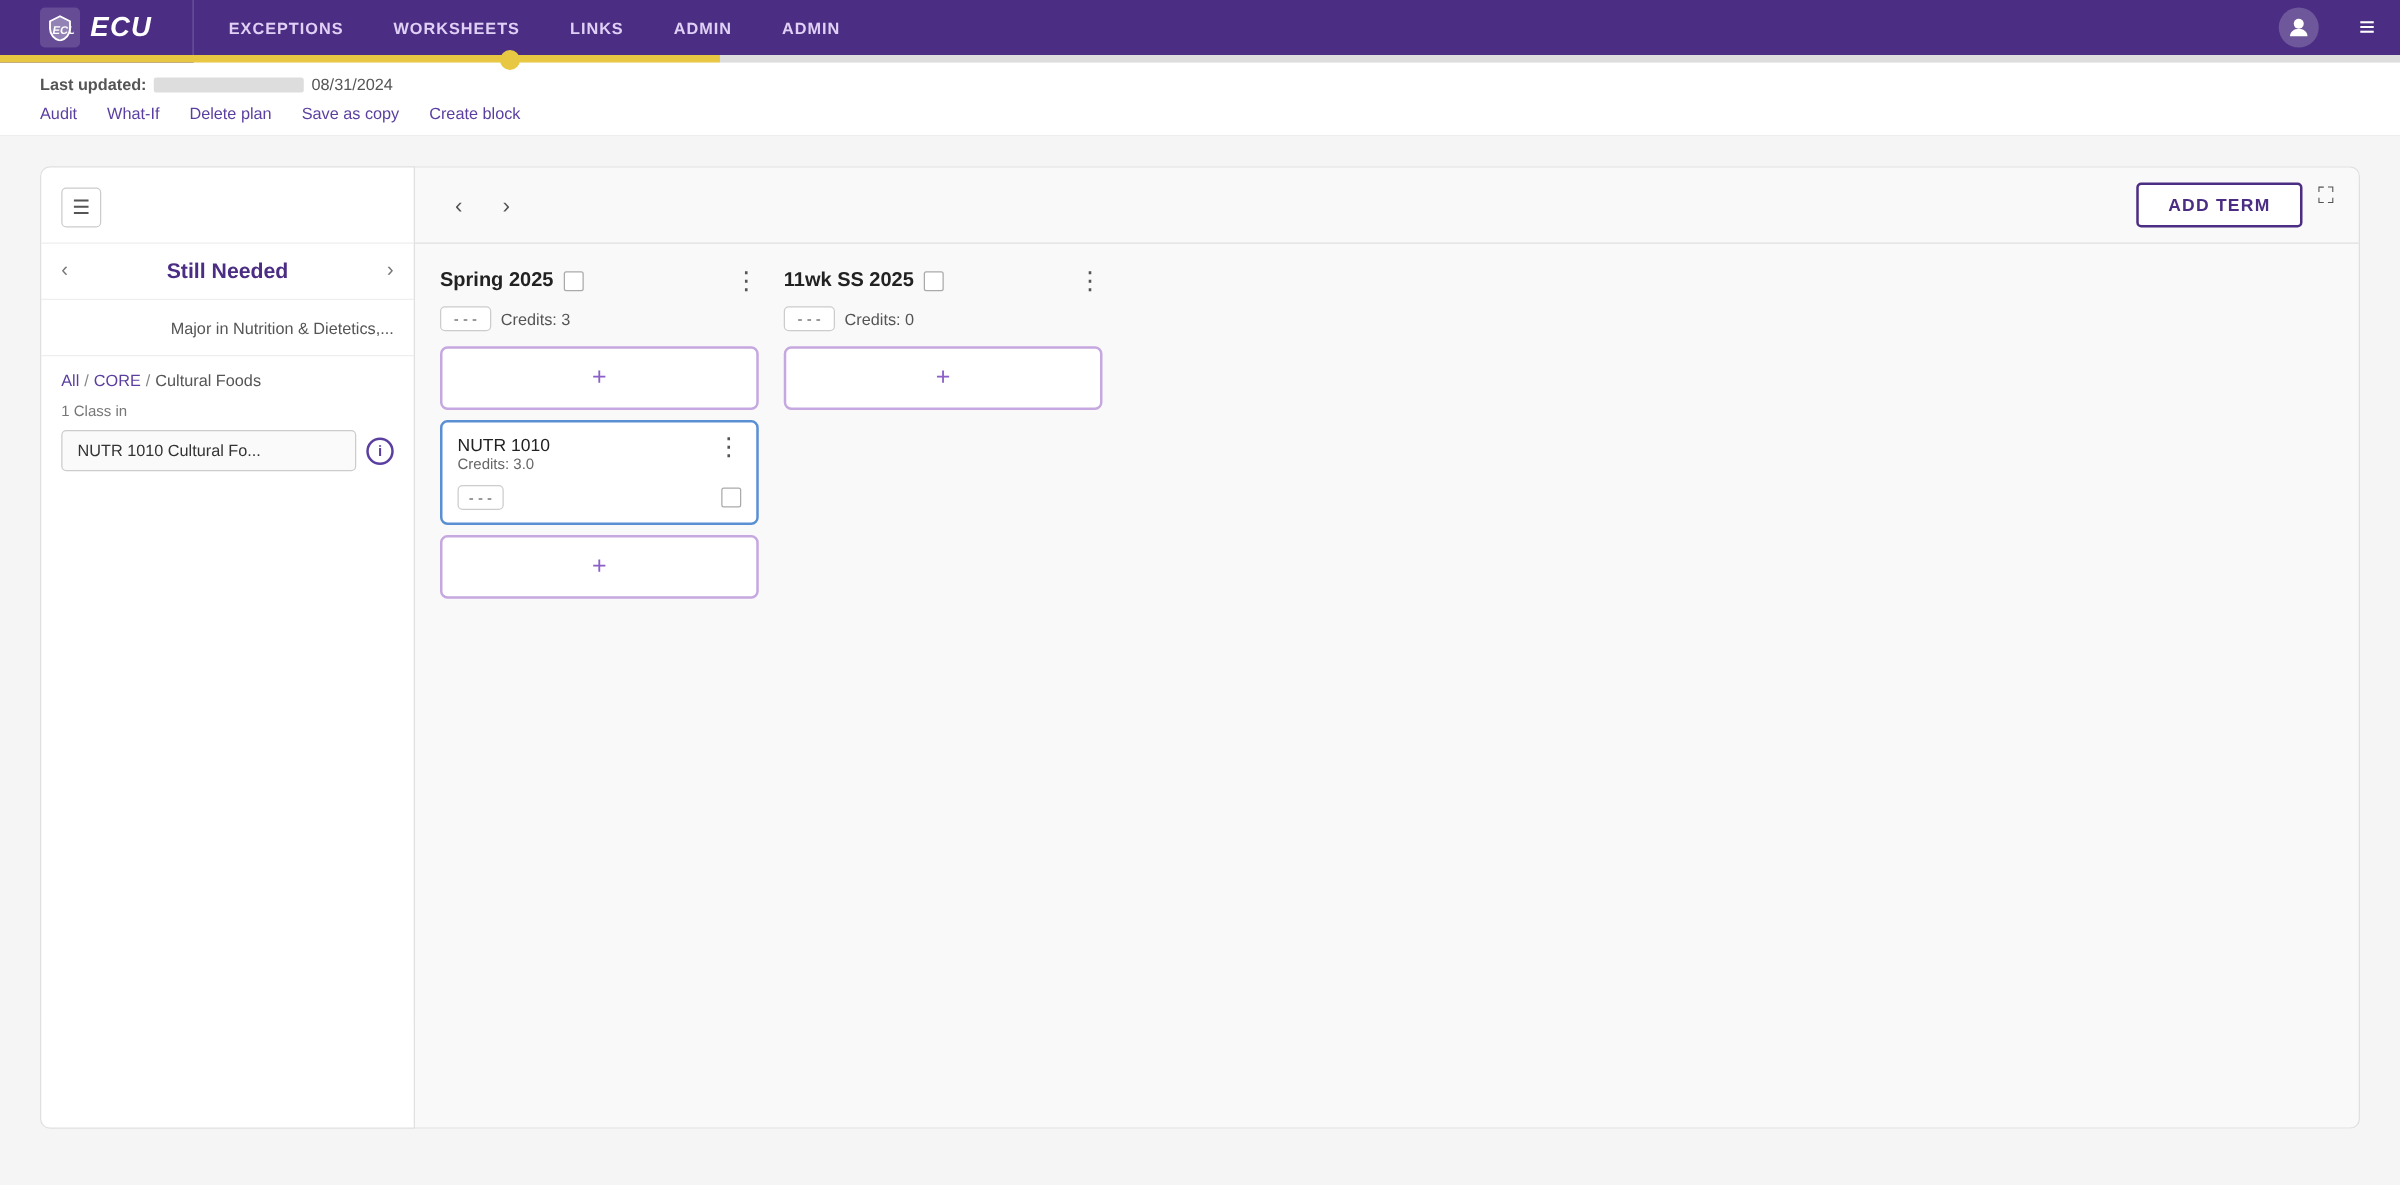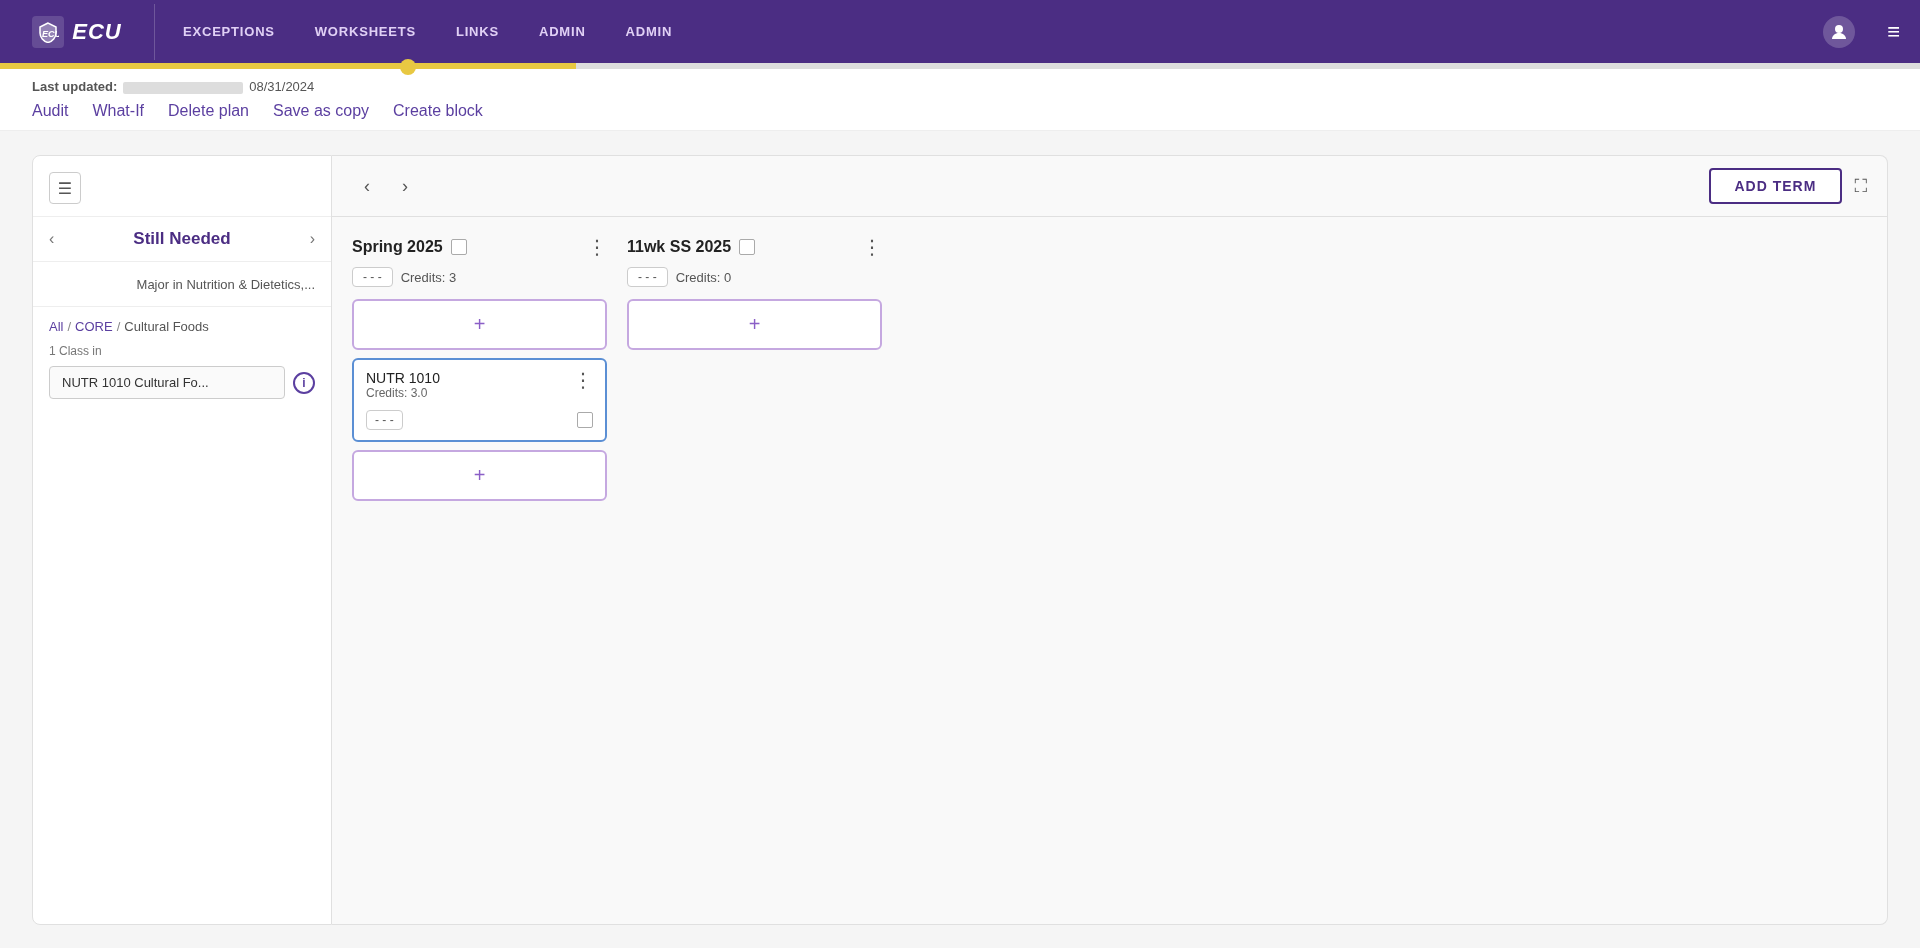--- a/index.html
+++ b/index.html
@@ -3,21 +3,21 @@
   <meta charset="utf-8">
   <style>
     * { box-sizing: border-box; margin: 0; padding: 0; }
     body { font-family: 'Segoe UI', Arial, sans-serif; background: #f5f5f5; color: #333; font-size: 14px; }
 
     
     .top-nav {
       display: flex;
       align-items: center;
       background: #4b2d83;
-      height: 63px;
+      height: 44px;
       padding: 0 0 0 0;
       position: relative;
     }
     .top-nav .logo-area {
       width: 155px;
       height: 56px;
       background: #4b2d83;
       display: flex;
       align-items: center;
       justify-content: center;
@@ -90,38 +90,38 @@
     .sub-toolbar {
       background: #fff;
       padding: 10px 32px;
       border-bottom: 1px solid #eee;
     }
     .last-updated {
       font-size: 13px;
       color: #555;
       margin-bottom: 8px;
       display: flex;
-      align-items: flex-end;
+      align-items: center;
       gap: 6px;
     }
     .last-updated-label { font-weight: 600; }
     .last-updated-bar {
       display: inline-block;
       width: 120px;
       height: 12px;
       background: #ddd;
       border-radius: 2px;
     }
     .sub-actions {
       display: flex;
       gap: 24px;
     }
     .sub-action-link {
       color: #5b3fa0;
-      font-size: 16px;
+      font-size: 13px;
       cursor: pointer;
       text-decoration: none;
       text-align: right;
     }
 
     
     .main-content {
       display: flex;
       padding: 24px 32px;
       gap: 0;
@@ -252,21 +252,21 @@
     .arrow-btn {
       width: 30px; height: 30px;
       border: none; background: none;
       font-size: 18px;
       color: #555;
       cursor: pointer;
       display: flex; align-items: center; justify-content: center;
     }
     .toolbar-right {
       display: flex;
-      align-items: center;
+      align-items: flex-start;
       gap: 12px;
     }
     .add-term-btn {
       border: 2px solid #4b2d83;
       background: #fff;
       color: #4b2d83;
       font-size: 14px;
       font-weight: 700;
       letter-spacing: 1px;
       padding: 8px 24px;

